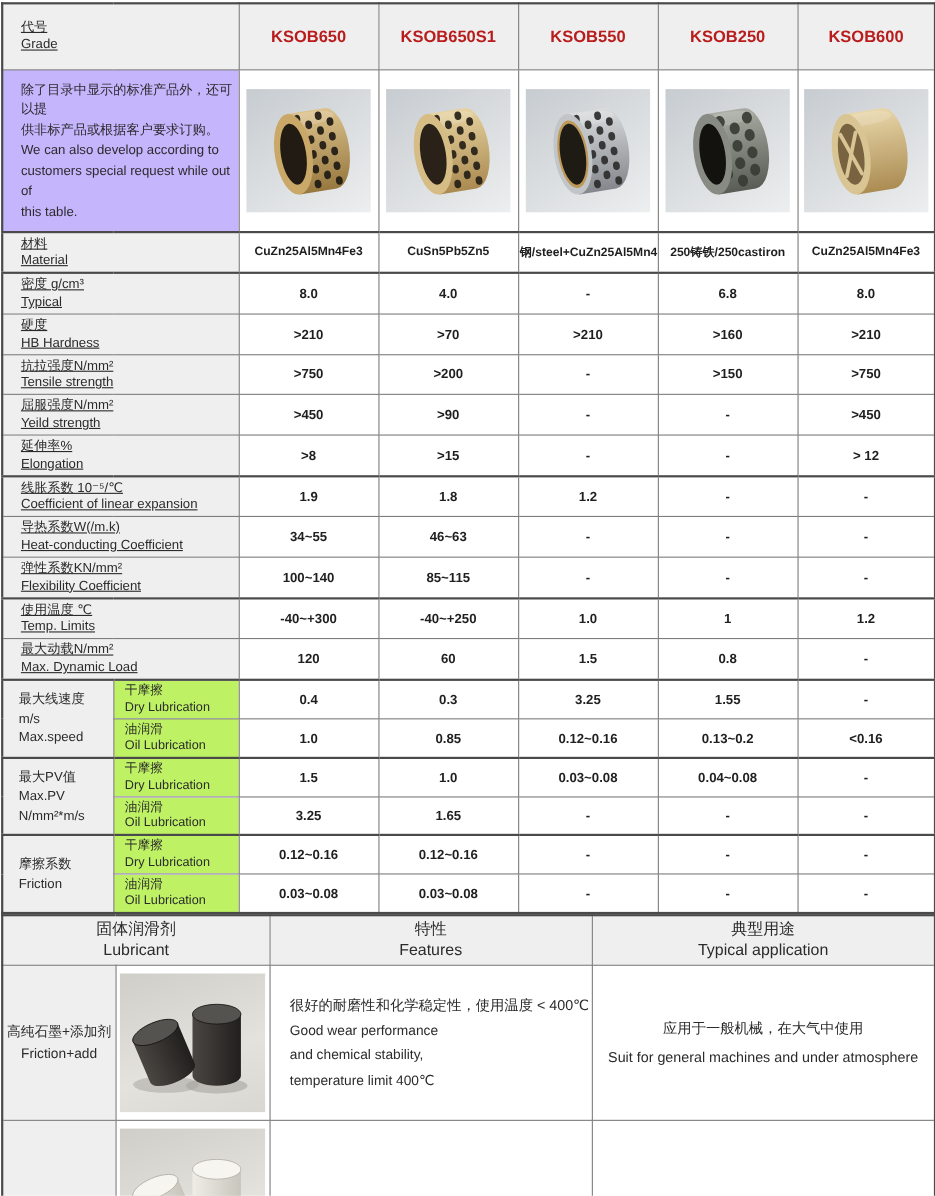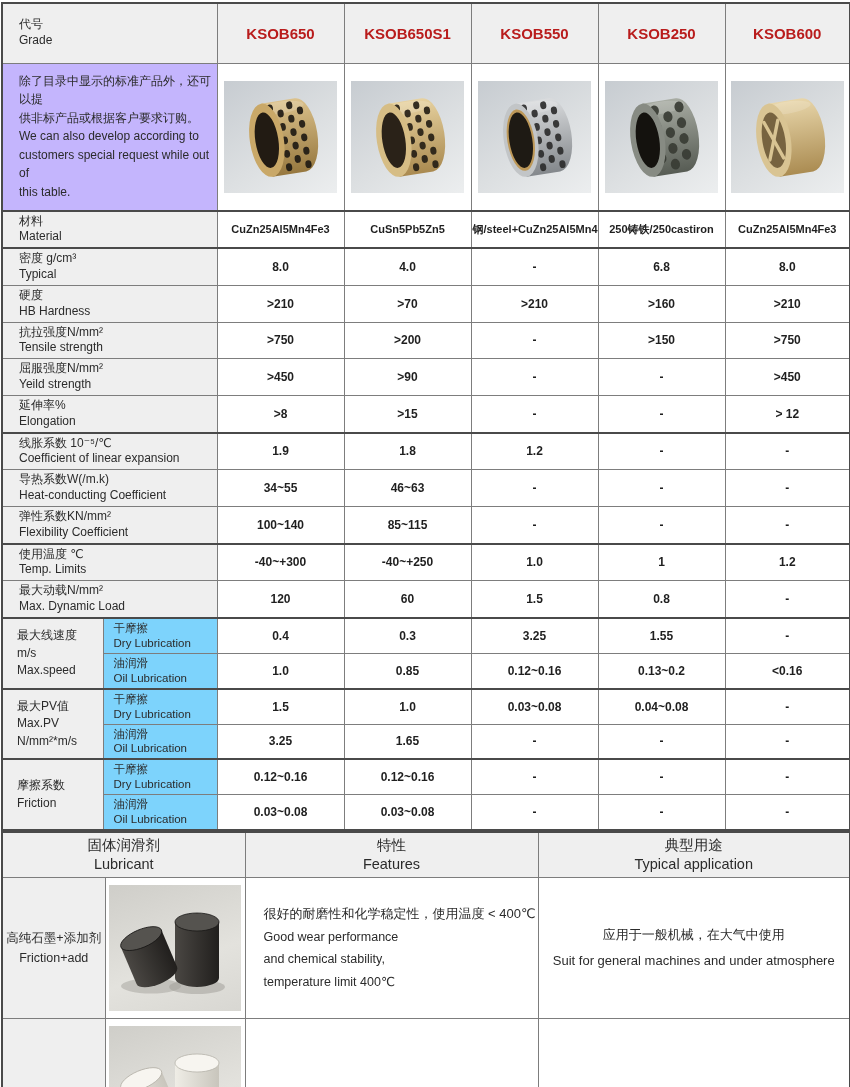--- a/index.html
+++ b/index.html
@@ -5,31 +5,31 @@
   html,body{margin:0;padding:0;background:#ffffff;}
   body{font-family:"Liberation Sans","DejaVu Sans",sans-serif;color:#2b2b2b;}
   .page{width:850px;height:1087px;box-sizing:border-box;padding:2px 0 0 1px;overflow:hidden;}
 
   table{border-collapse:collapse;table-layout:fixed;}
   .spec{width:848px;border:2px solid #4a4a4a;}
   .spec td,.spec th{border:1px solid #7d7d7d;overflow:hidden;box-sizing:border-box;}
   .spec tr.thick td,.spec tr.thick th{border-top:2px solid #4a4a4a;}
 
   .lbl{background:#efefef;text-align:left;padding:2px 4px 2px 16px;font-size:12px;line-height:1.32;font-weight:400;vertical-align:middle;}
-  .lbl .cn,.lbl .en{display:block;}
+  .lbl .cn,.lbl .en{display:block;text-decoration:underline;}
   th.product{background:#efefef;font-size:15px;font-weight:700;color:#b91c1c;text-align:center;vertical-align:middle;}
   .note{background:#c4b5fd;font-size:12px;line-height:1.55;padding:8px 4px 8px 16px;vertical-align:middle;text-align:left;font-weight:400;}
   .photo-cell{background:#fff;padding:4px;text-align:center;vertical-align:middle;}
   .photo{width:113px;height:112px;margin:0 auto;background:linear-gradient(145deg,#c7ccd1 0%,#dcdfe1 55%,#eceeef 100%);}
   .photo svg{display:block;width:100%;height:100%;}
   .value{text-align:center;font-size:12px;font-weight:700;color:#1f1f1f;vertical-align:middle;}
   tr.material .value{font-size:11px;}
   .glabel{background:#efefef;text-align:left;padding:2px 2px 2px 14px;font-size:12px;line-height:1.45;vertical-align:middle;}
   .glabel span{display:block;}
-  .sublabel{background:#7dd3fc;text-align:left;padding:2px 2px 2px 10px;font-size:11.5px;line-height:1.3;vertical-align:middle;}
+  .sublabel{background:#bef264;text-align:left;padding:2px 2px 2px 10px;font-size:11.5px;line-height:1.3;vertical-align:middle;}
   .sublabel span{display:block;}
 
   .section-title{font-size:20px;font-weight:700;margin:14px 0 10px 2px;letter-spacing:0.2px;}
 
   .lub{width:848px;border:2px solid #4a4a4a;}
   .lub td,.lub th{border:1px solid #7d7d7d;box-sizing:border-box;overflow:hidden;}
   .lub th{background:#efefef;font-weight:400;font-size:14.5px;line-height:1.3;padding:3px 0;text-align:center;vertical-align:middle;}
   .lub th span{display:block;}
   .name-cell{background:#efefef;text-align:center;font-size:12.5px;line-height:1.6;vertical-align:middle;}
   .name-cell span{display:block;}

